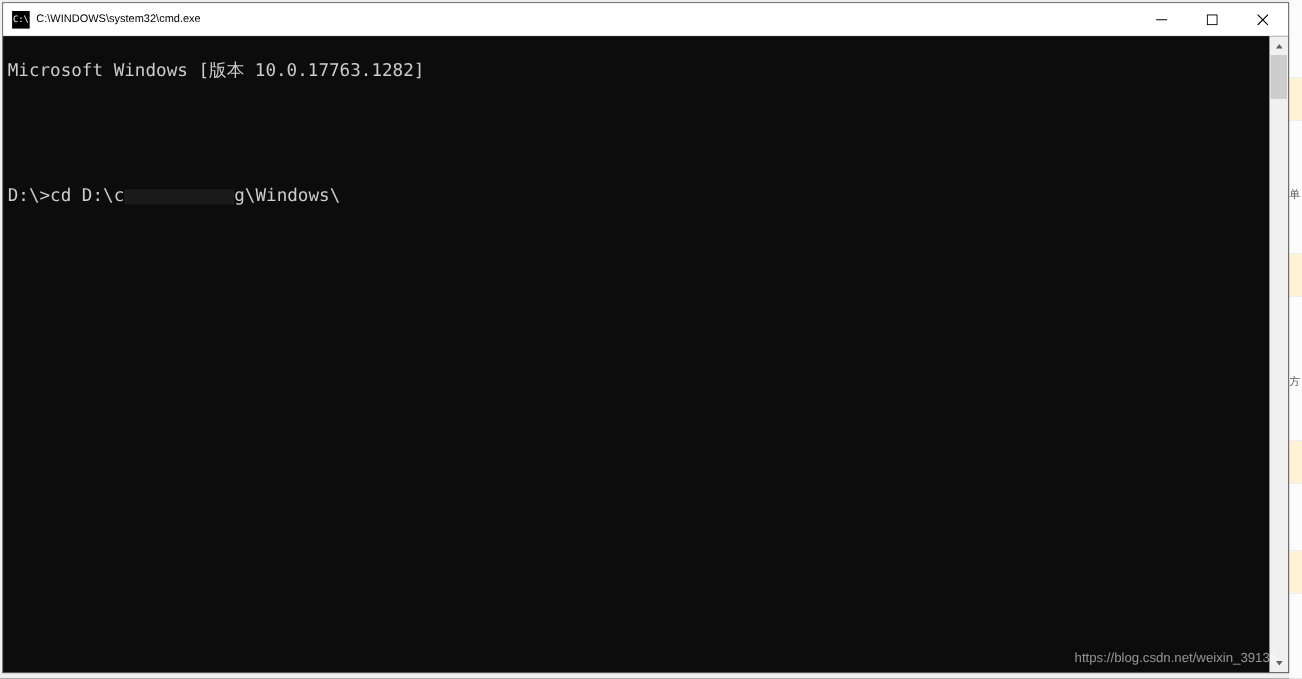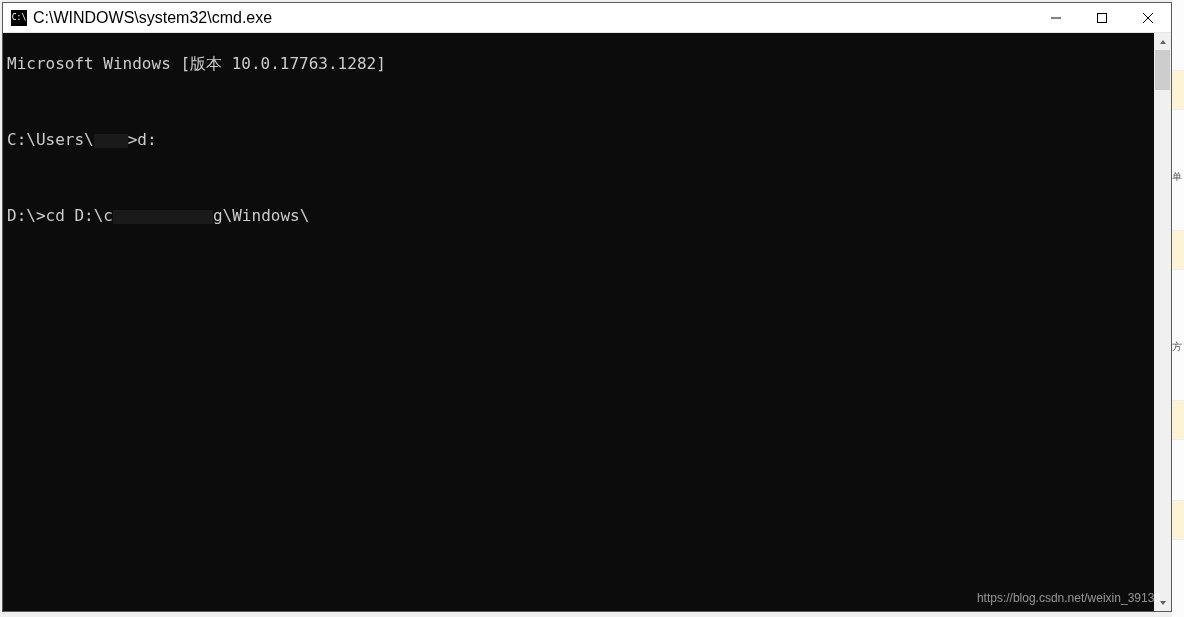--- a/index.html
+++ b/index.html
@@ -37,21 +37,21 @@
       display: inline-flex;
       align-items: center;
       justify-content: center;
       background: #000;
       color: #fff;
       font-size: 8px;
       font-family: Consolas, monospace;
       padding: 1px;
     }
     .titlebar-title {
-      font-size: 16px;
+      font-size: 10px;
       color: #000;
       flex: 0 0 auto;
     }
     .titlebar-spacer { flex: 1; }
     .titlebar-buttons {
       display: flex;
       height: 100%;
     }
     .titlebar-btn {
       width: 46px;
@@ -196,21 +196,20 @@
             <line x1="10" y1="0" x2="0" y2="10" stroke="#000" stroke-width="1"></line>
           </svg>
       </div>
     </div>
   </div>
 
   <div class="terminal-wrap">
     <div class="terminal">
 <span class="line">Microsoft Windows [版本 10.0.17763.1282]</span>
 <span class="line">&nbsp;</span>
-<span class="line"><span>C:\Users\</span><span class="redact w1">&nbsp;</span><span>&gt;d:</span></span>
 <span class="line">&nbsp;</span>
 <span class="line"><span>D:\&gt;cd D:\c</span><span class="redact w2">&nbsp;</span><span>g\Windows\</span></span>
 <span class="line">&nbsp;</span>
     </div>
 
     <div class="scrollbar">
       <div class="scroll-arrow up">
         <svg width="8" height="8" viewBox="0 0 8 8">
             <polygon points="4,2 7,6 1,6" fill="#606060"></polygon>
           </svg>

